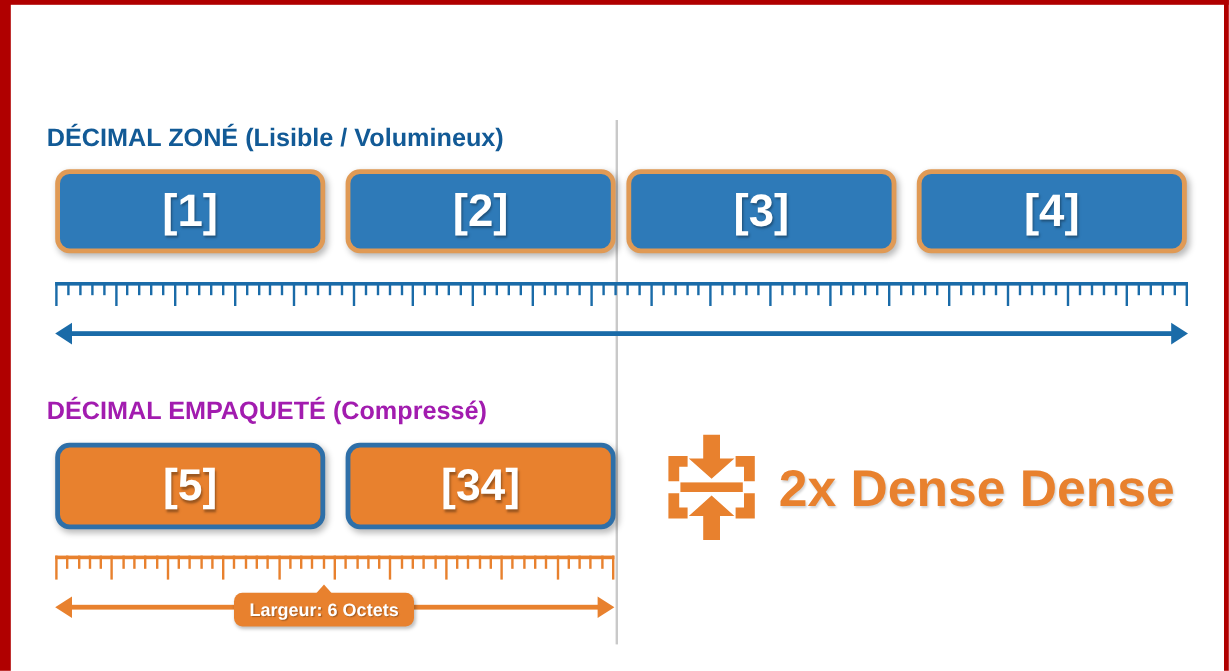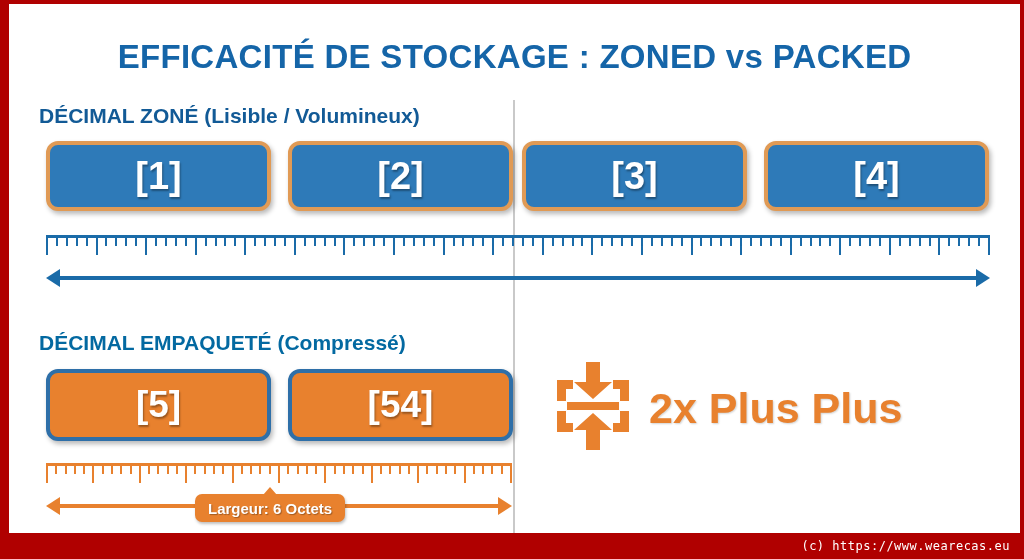--- a/index.html
+++ b/index.html
@@ -50,21 +50,21 @@
 
   
   .heading {
     position: absolute;
     font-size: 21px;
     font-weight: bold;
     white-space: nowrap;
     text-shadow: 1px 1px 0 rgba(255,255,255,0.8);
   }
   .heading.zoned  { left: 30px; top: 100px; color: #125A96; }
-  .heading.packed { left: 30px; top: 327px; color: #0369a1; }
+  .heading.packed { left: 30px; top: 327px; color: #a21caf; }
 
   
   .byte-box {
     position: absolute;
     display: flex;
     align-items: center;
     justify-content: center;
     border-radius: 12px;
     font-size: 38px;
     font-weight: bold;
@@ -216,21 +216,20 @@
     letter-spacing: 0.5px;
     padding-right: 14px;
     white-space: nowrap;
   }
 </style>
 </head>
 <body>
 
 <div id="frame">
 
-  <div class="title">EFFICACITÉ DE STOCKAGE : ZONED vs PACKED</div>
 
   <div class="divider"></div>
 
   <div class="heading zoned">DÉCIMAL ZONÉ (Lisible / Volumineux)</div>
 
   <div class="byte-box blue zb0">[1]</div>
   <div class="byte-box blue zb1">[2]</div>
   <div class="byte-box blue zb2">[3]</div>
   <div class="byte-box blue zb3">[4]</div>
 
@@ -337,21 +336,21 @@
   <div class="measure blue measure-blue">
     <div class="head left"></div>
     <div class="line"></div>
     <div class="head right"></div>
   </div>
 
 
   <div class="heading packed">DÉCIMAL EMPAQUETÉ (Compressé)</div>
 
   <div class="byte-box orange pb0">[5]</div>
-  <div class="byte-box orange pb1">[54]</div>
+  <div class="byte-box orange pb1">[34]</div>
 
   <div class="ruler orange ruler-orange" id="ruler-packed">
     <div class="rail"></div>
   <div class="tick" style="height: 20px; left: 0px;"></div>
       <div class="tick" style="height: 11px; left: 9.28px;"></div>
       <div class="tick" style="height: 11px; left: 18.56px;"></div>
       <div class="tick" style="height: 11px; left: 27.84px;"></div>
       <div class="tick" style="height: 11px; left: 37.12px;"></div>
       <div class="tick" style="height: 20px; left: 46.4px;"></div>
       <div class="tick" style="height: 11px; left: 55.68px;"></div>
@@ -423,20 +422,17 @@
           <path d="M74 70 h-16 v-9 h7 V49 h9 Z"></path>
 
           <rect x="12" y="40" width="52" height="8"></rect>
 
           <path d="M31 0 h14 v20 h12 L38 37 19 20 h12 Z"></path>
 
           <path d="M31 88 h14 V68 h12 L38 51 19 68 h12 Z"></path>
         </g>
       </svg>
     </span>
-    <span class="label">2x Plus Plus</span>
+    <span class="label">2x Dense Dense</span>
   </div>
 
-  <div class="footer">
-    <span class="wm">(c) https://www.wearecas.eu</span>
-  </div>
 
 </div>
 
 </body></html>

